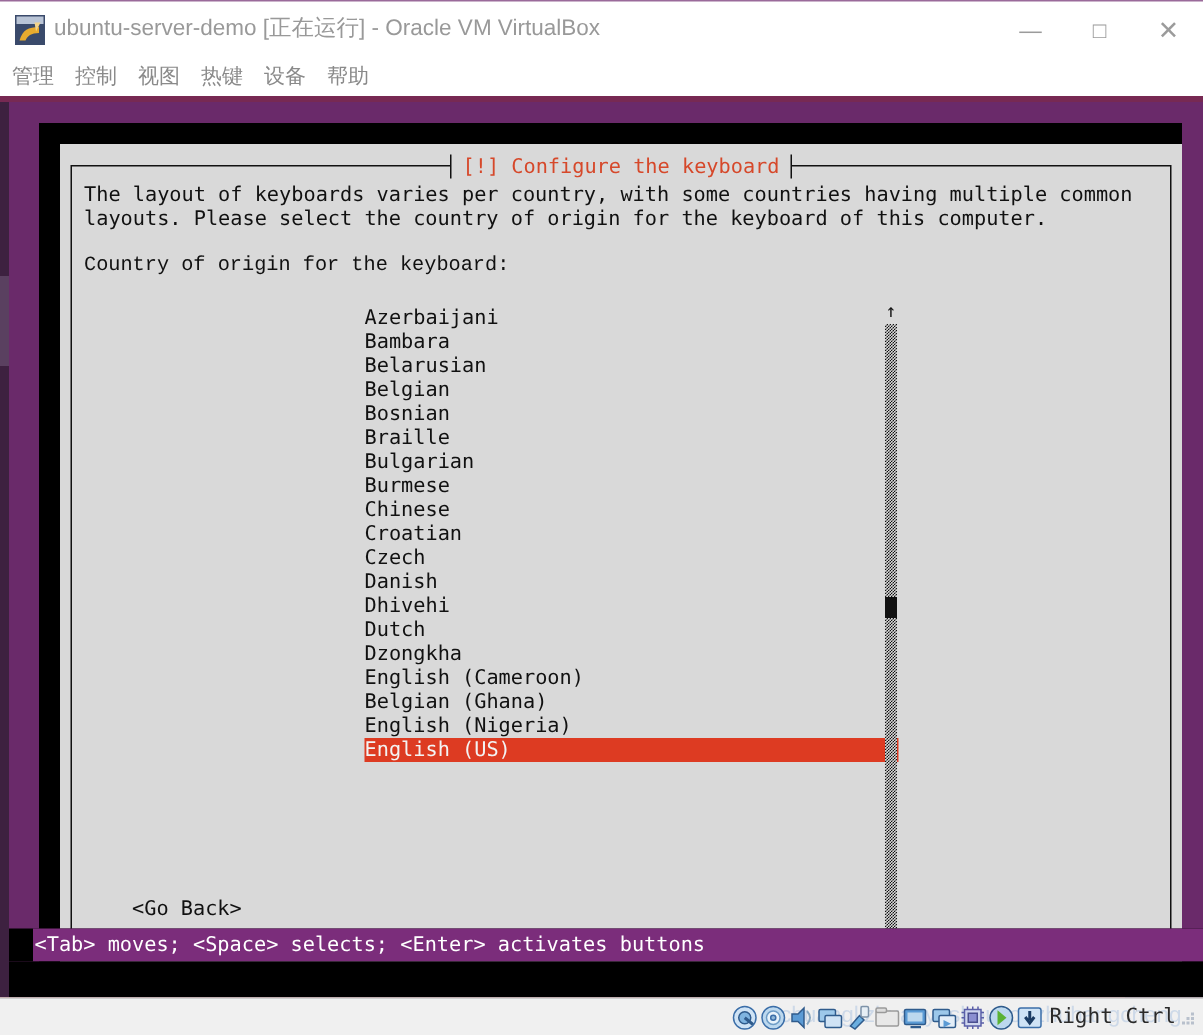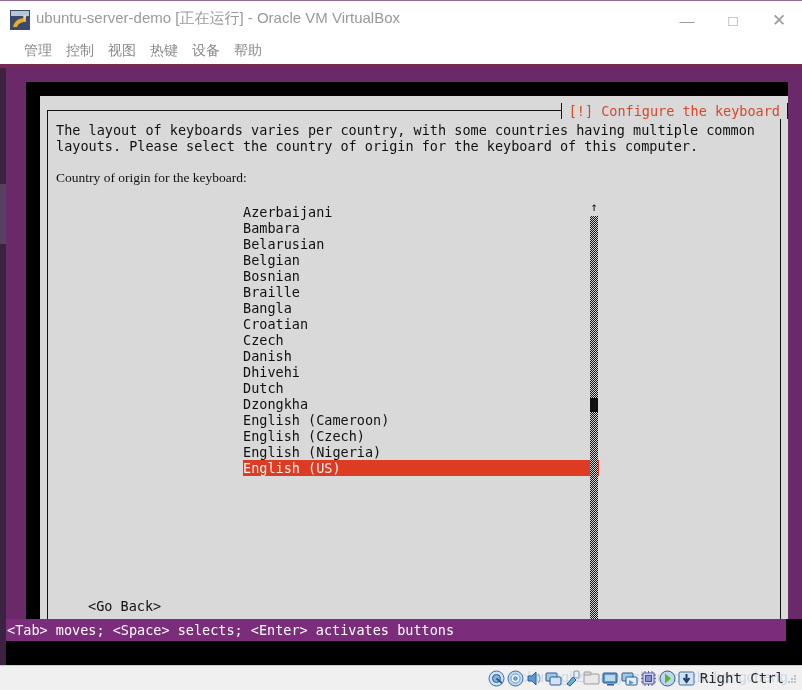--- a/index.html
+++ b/index.html
@@ -33,21 +33,21 @@
   .winbtn {
     width: 46px; height: 38px; display: flex; align-items: center; justify-content: center;
     color: #9b9b9b; font-size: 15px; font-family: "Liberation Sans", sans-serif;
   }
   .winbtn.close { font-size: 17px; }
 
   
   .menubar {
     position: absolute; left: 0; top: 38px; width: 802px; height: 26px;
     background: #ffffff;
-    display: flex; align-items: center; padding-left: 24px;
+    display: flex; align-items: center; padding-left: 8px;
   }
   .menuitem {
     font-size: 14px; color: #8a8a8a; margin-right: 14px;
     font-family: "Liberation Sans", sans-serif; white-space: nowrap;
   }
 
   
   .vmview {
     position: absolute; left: 0; top: 64px; width: 802px; height: 601px;
     background: #772953;
@@ -78,21 +78,21 @@
     background: #d9d9d9;
   }
   .dialog-inner {
     position: absolute; left: 7px; top: 14px; width: 734px; height: 528px;
     border: 1px solid #111111;
     background: #d9d9d9;
   }
   
   .dlg-title-wrap {
     position: absolute; left: 0px; top: 6px; width: 748px; height: 18px;
-    display: flex; align-items: center; justify-content: flex-end;
+    display: flex; align-items: center; justify-content: center;
   }
   .dlg-title {
     background: #d9d9d9;
     color: #d6482a;
     font-family: "DejaVu Sans Mono", monospace;
     font-size: 13.5px;
     padding: 0 7px;
     white-space: nowrap;
     letter-spacing: 0px;
     border-left: 1px solid #111;
@@ -102,21 +102,21 @@
   .dlg-body {
     position: absolute; left: 16px; top: 26px; width: 702px;
     font-family: "DejaVu Sans Mono", monospace;
     font-size: 13.5px;
     color: #111111;
     line-height: 16px;
     white-space: pre;
   }
   .dlg-prompt {
     position: absolute; left: 16px; top: 74px;
-    font-family: Liberation Serif, serif;
+    font-family: Liberation Mono, monospace;
     font-size: 13.5px; color: #111111; white-space: pre;
   }
 
   
   .listbox {
     position: absolute; left: 203px; top: 108px; width: 356px;
   }
   .listrow {
     height: 16px; line-height: 16px;
     font-family: "DejaVu Sans Mono", monospace;
@@ -159,21 +159,21 @@
     font-family: "DejaVu Sans Mono", monospace;
     font-size: 13.5px; color: #111111; white-space: pre;
   }
 
   
   .hintbar {
     position: absolute; left: 0px; bottom: 24px; width: 802px; height: 22px;
     background: #000000;
   }
   .hintbar-inner {
-    position: absolute; left: 0px; top: 0px; width: 780px; height: 22px;
+    position: absolute; left: 16px; top: 0px; width: 780px; height: 22px;
     background: #7b2d7b;
     display: flex; align-items: center;
   }
   .hinttext {
     font-family: "DejaVu Sans Mono", monospace;
     font-size: 13.5px; color: #ffffff;
     white-space: pre; padding-left: 1px;
   }
   .bottomblack {
     position: absolute; left: 0; bottom: 0px; width: 802px; height: 24px;
@@ -255,29 +255,31 @@
 layouts. Please select the country of origin for the keyboard of this computer.</div>
           <div class="dlg-prompt">Country of origin for the keyboard:</div>
 
           <div class="listbox">
             <div class="listrow">Azerbaijani</div>
             <div class="listrow">Bambara</div>
             <div class="listrow">Belarusian</div>
             <div class="listrow">Belgian</div>
             <div class="listrow">Bosnian</div>
             <div class="listrow">Braille</div>
-            <div class="listrow">Bangla</div>
+            <div class="listrow">Bulgarian</div>
+            <div class="listrow">Burmese</div>
+            <div class="listrow">Chinese</div>
             <div class="listrow">Croatian</div>
             <div class="listrow">Czech</div>
             <div class="listrow">Danish</div>
             <div class="listrow">Dhivehi</div>
             <div class="listrow">Dutch</div>
             <div class="listrow">Dzongkha</div>
             <div class="listrow">English (Cameroon)</div>
-            <div class="listrow">English (Czech)</div>
+            <div class="listrow">Belgian (Ghana)</div>
             <div class="listrow">English (Nigeria)</div>
             <div class="listrow sel">English (US)</div>
           </div>
 
           <div class="sbar">
             <div class="sbar-arrow up">↑</div>
             <div class="sbar-track"></div>
             <div class="sbar-thumb"></div>
             <div class="sbar-arrow down">↓</div>
           </div>

